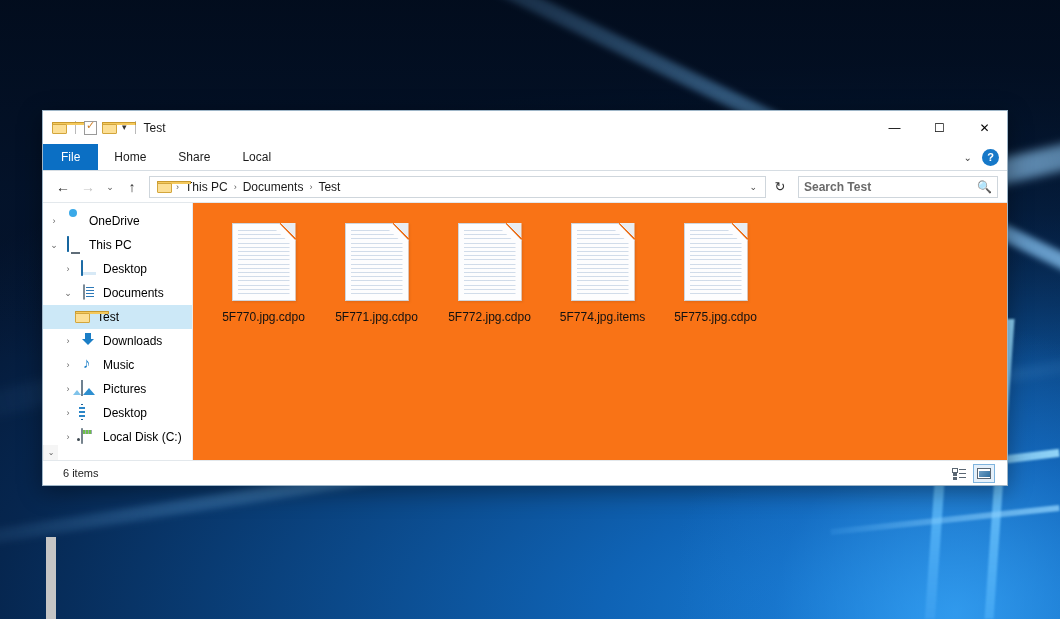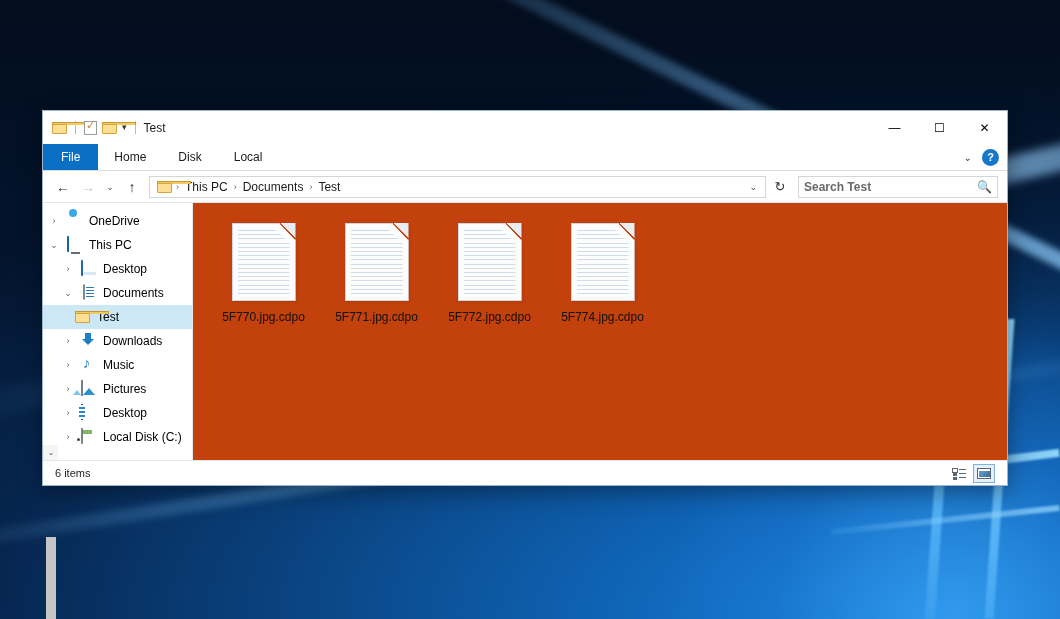--- a/index.html
+++ b/index.html
@@ -263,21 +263,21 @@
   .sb-arrow {
     height:15px; display:flex; align-items:center; justify-content:center;
     font-size:8px; color:#5e5e5e; background:#f5f5f5;
   }
   .sb-arrow.bottom { position:absolute; bottom:0; left:0; right:0; }
   .sb-thumb {
     position:absolute; left:2px; right:2px; top:92px; height:120px; background:#c5c5c5;
   }
 
   
-  .filepane { flex:1; background:#c2410c; padding:16px 0 0 14px; overflow:hidden; }
+  .filepane { flex:1; background:#f97316; padding:16px 0 0 14px; overflow:hidden; }
   .filegrid { display:flex; flex-wrap:wrap; gap:0; }
   .fileitem {
     width:113px; display:flex; flex-direction:column; align-items:center;
     padding:4px 2px; cursor:default;
   }
   .doc-icon {
     width:64px; height:78px; position:relative;
     filter:drop-shadow(1px 1px 1px rgba(0,0,0,.10));
   }
   .doc-page {
@@ -297,21 +297,21 @@
     border-left:1px solid #cfd6de; border-bottom:1px solid #cfd6de;
     clip-path:polygon(0 0, 100% 100%, 100% 0);
   }
   .fname { margin-top:9px; font-size:12px; color:#111; white-space:nowrap; }
 
   
   .statusbar {
     height:25px; border-top:1px solid #e3e8ec; background:#fff;
     display:flex; align-items:center; padding:0 8px; flex:0 0 auto; font-size:11px; color:#1c1c1c;
   }
-  .status-count { padding-left:4px; }
+  .status-count { padding-left:4px;margin-left:8px; }
   .viewtoggles { margin-left:auto; display:flex; gap:3px; padding-right:4px; }
   .vt {
     width:22px; height:19px; display:flex; align-items:center; justify-content:center;
     border:1px solid transparent;
   }
   .vt.active { border-color:#7fb4de; background:#e5f0fa; }
   .vt-details { width:14px; height:11px; position:relative; }
   .vt-details:before {
     content:""; position:absolute; left:0; top:0; width:4px; height:3px;
     border:1px solid #5a6672;
@@ -364,21 +364,21 @@
     <div class="win-controls">
       <div class="wc">—</div>
       <div class="wc">☐</div>
       <div class="wc close">✕</div>
     </div>
   </div>
 
   <div class="ribbon">
     <div class="tab file">File</div>
     <div class="tab">Home</div>
-    <div class="tab">Disk</div>
+    <div class="tab">Share</div>
     <div class="tab">Local</div>
     <div class="ribbon-right">
       <span class="ribbon-chev">⌄</span>
       <span class="help-btn">?</span>
     </div>
   </div>
 
   <div class="addressrow">
     <div class="navbtn">←</div>
     <div class="navbtn disabled">→</div>
@@ -515,23 +515,31 @@
           <div class="fname">5F772.jpg.cdpo</div>
         </div>
 
 
         <div class="fileitem">
           <div class="doc-icon">
             <div class="doc-page"></div>
               <div class="doc-lines"></div>
               <div class="doc-fold"></div>
           </div>
-          <div class="fname">5F774.jpg.cdpo</div>
-        </div>
-
+          <div class="fname">5F774.jpg.items</div>
+        </div>
+
+        <div class="fileitem">
+          <div class="doc-icon">
+            <div class="doc-page"></div>
+              <div class="doc-lines"></div>
+              <div class="doc-fold"></div>
+          </div>
+          <div class="fname">5F775.jpg.cdpo</div>
+        </div>
 
       </div>
     </div>
   </div>
 
   <div class="statusbar">
     <span class="status-count">6 items</span>
     <div class="viewtoggles">
       <div class="vt">
           <span class="vt-details"></span>

